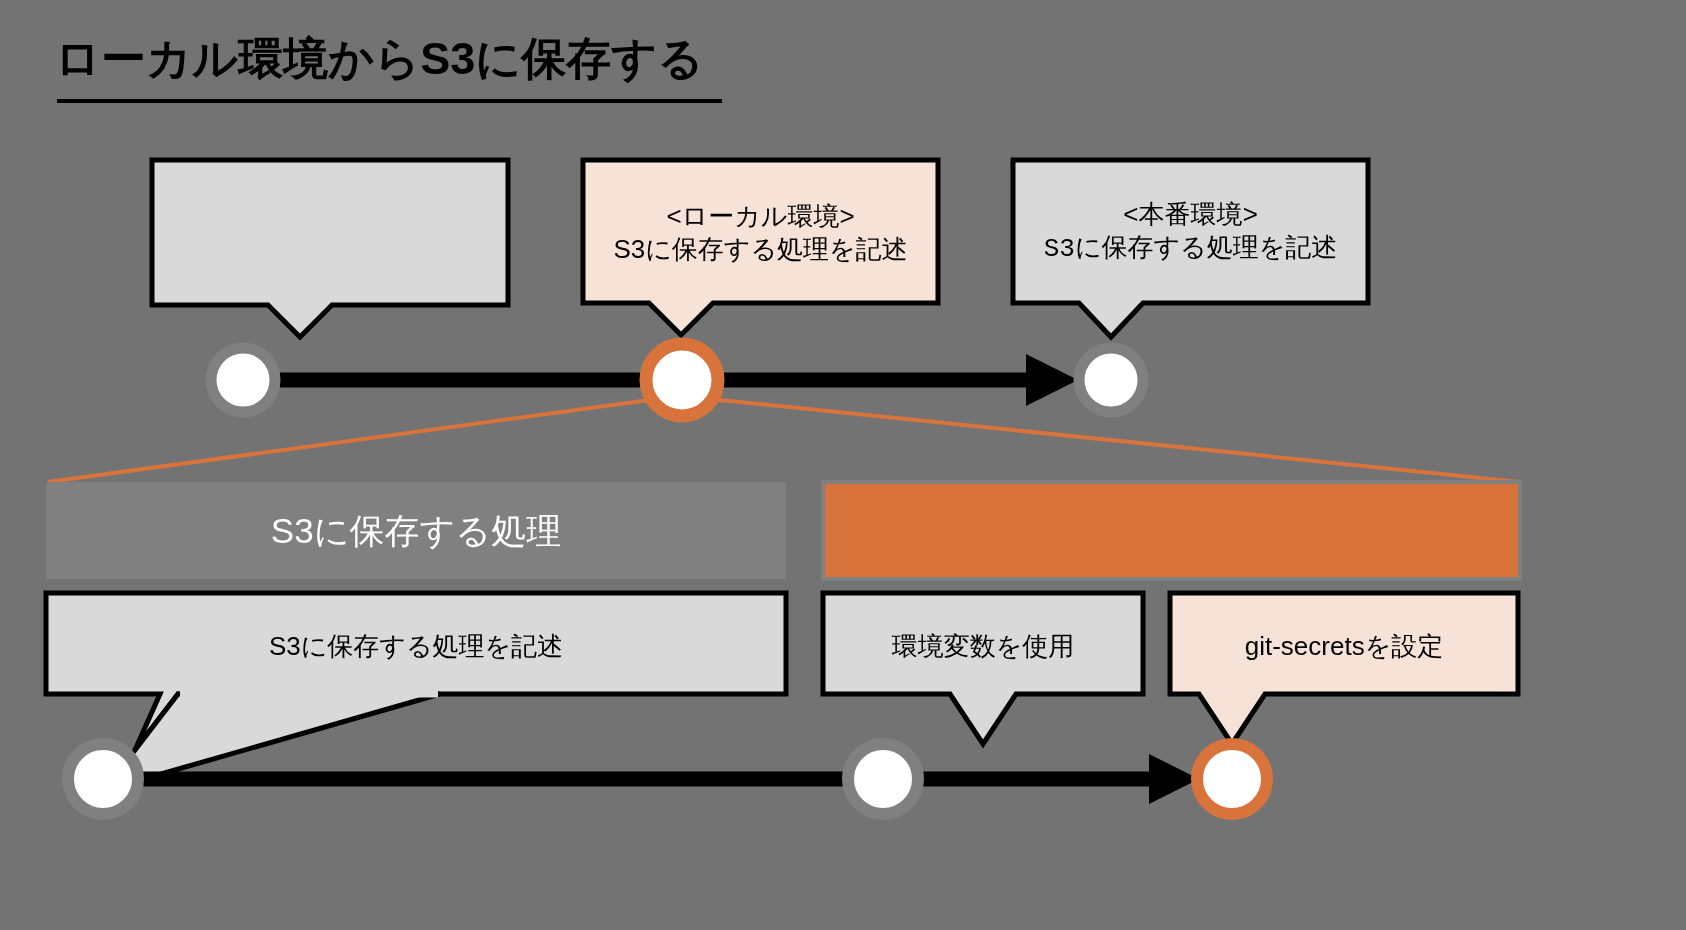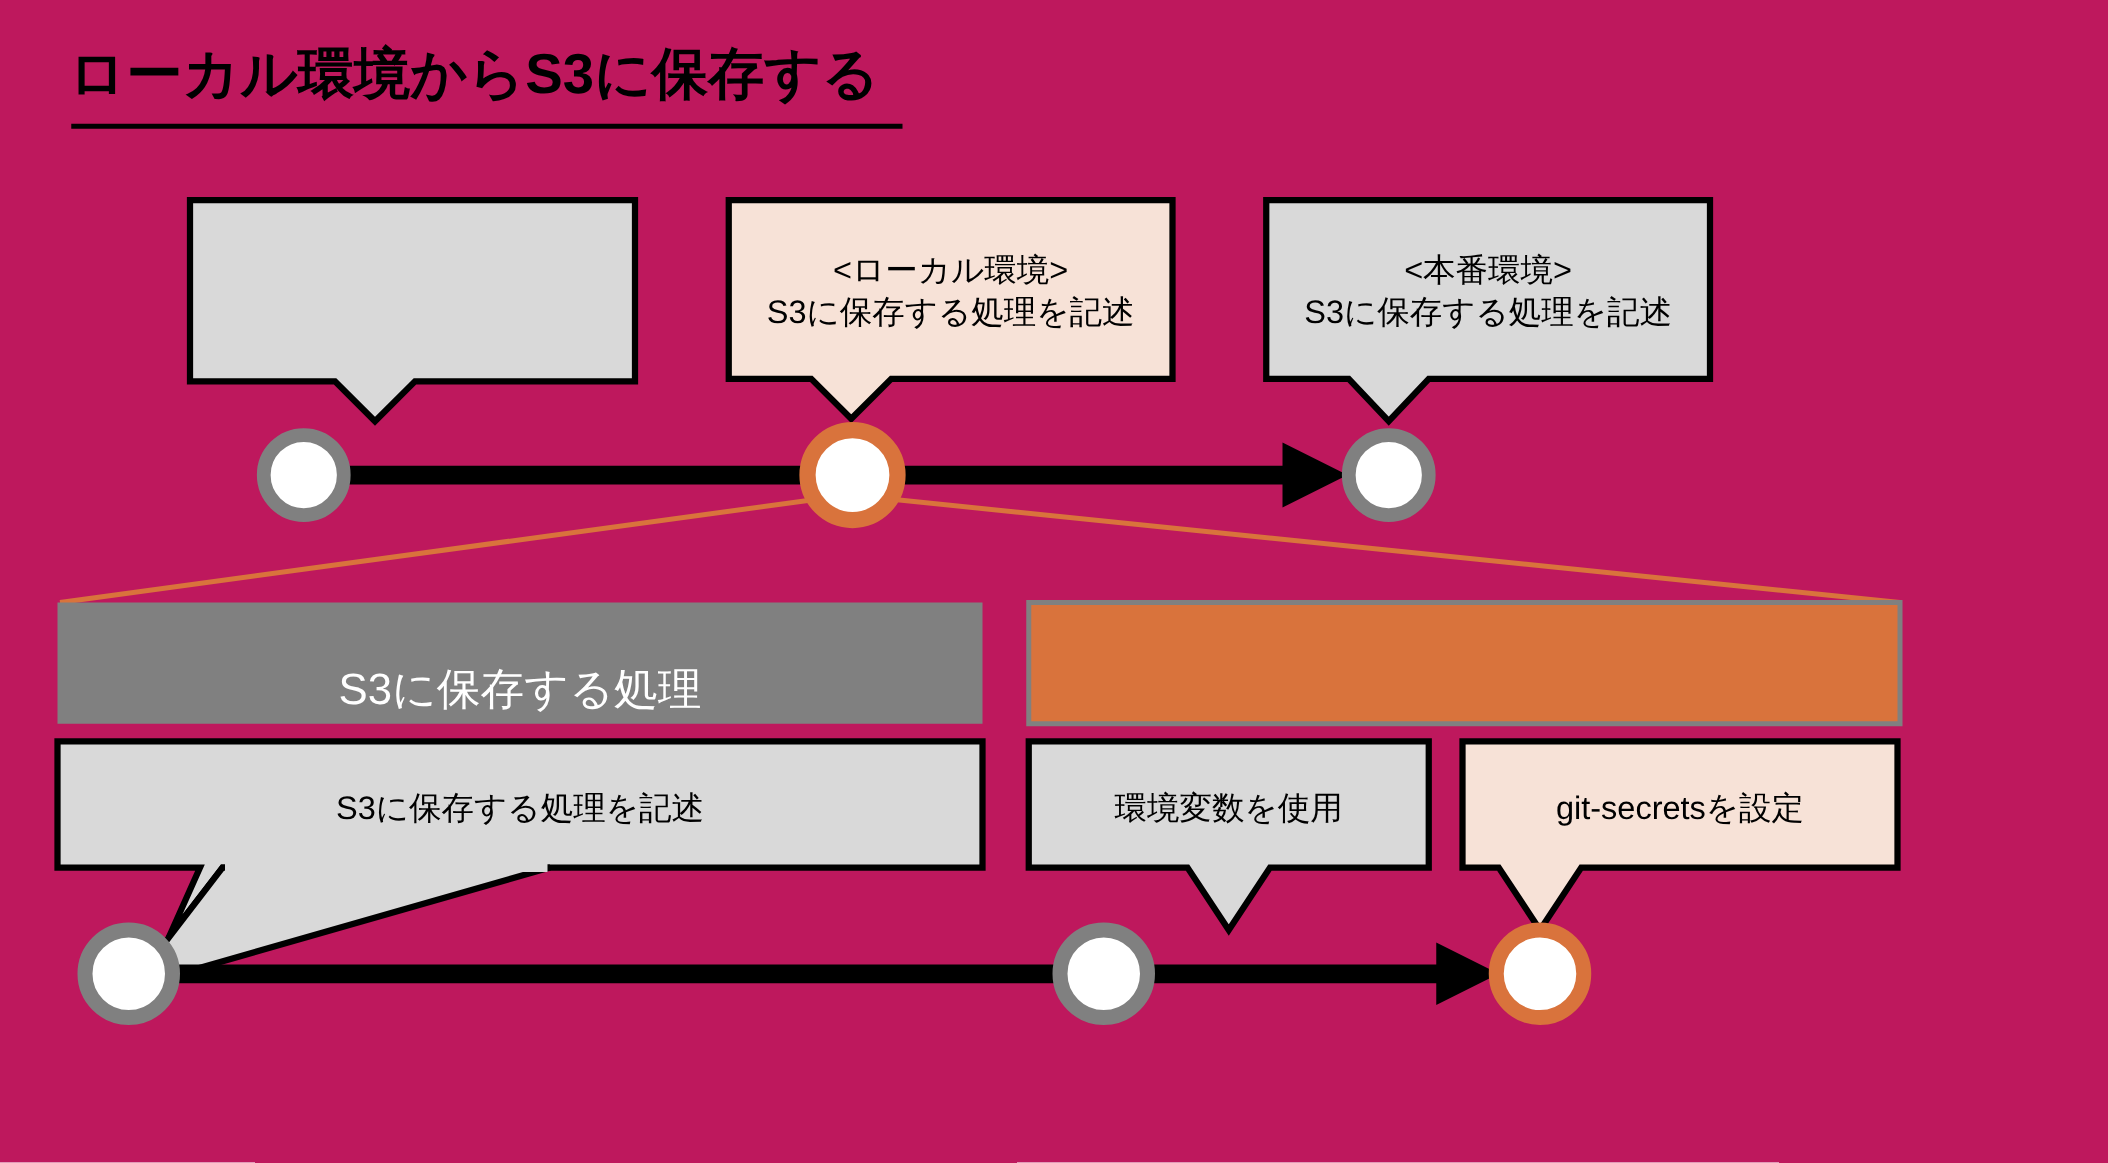--- a/index.html
+++ b/index.html
@@ -8,21 +8,21 @@
     background: #ffffff;
   }
   body {
     font-family: "Liberation Sans", "DejaVu Sans", sans-serif;
     color: #000000;
   }
   #stage {
     position: relative;
     width: 1686px;
     height: 930px;
-    background: #be185d;
+    background: #737373;
     overflow: hidden;
   }
 
   
   #page-title {
     position: absolute;
     left: 55px;
     top: 34px;
     font-size: 45px;
     font-weight: 700;
@@ -118,26 +118,26 @@
     <circle cx="883" cy="779" r="35" fill="#FFFFFF" stroke="#808080" stroke-width="12"></circle>
     <circle cx="1232" cy="779" r="35" fill="#FFFFFF" stroke="#D9733C" stroke-width="12"></circle>
   </svg>
 
 
   <div class="boxlabel top-row" style="left:583px; top:200px; width:355px;text-align:center;">
     <div>&lt;ローカル環境&gt;</div>
     <div>S3に保存する処理を記述</div>
   </div>
 
-  <div class="boxlabel top-row" style="left:1013px; top:200px; width:355px;">
+  <div class="boxlabel top-row" style="left:1013px; top:200px; width:355px;font-family:Liberation Mono, monospace;">
     <div>&lt;本番環境&gt;</div>
     <div>S3に保存する処理を記述</div>
   </div>
 
-  <div class="bandlabel" style="left:46px; top:508px; width:740px;margin-top:20px;">
+  <div class="bandlabel" style="left:46px; top:508px; width:740px;">
     <span>S3に保存する処理</span>
   </div>
 
   <div class="boxlabel bottom-row" style="left:46px; top:630px; width:740px;">
     <div>S3に保存する処理を記述</div>
   </div>
 
   <div class="boxlabel bottom-row" style="left:1170px; top:630px; width:348px;">
     <div>git-secretsを設定</div>
   </div>

